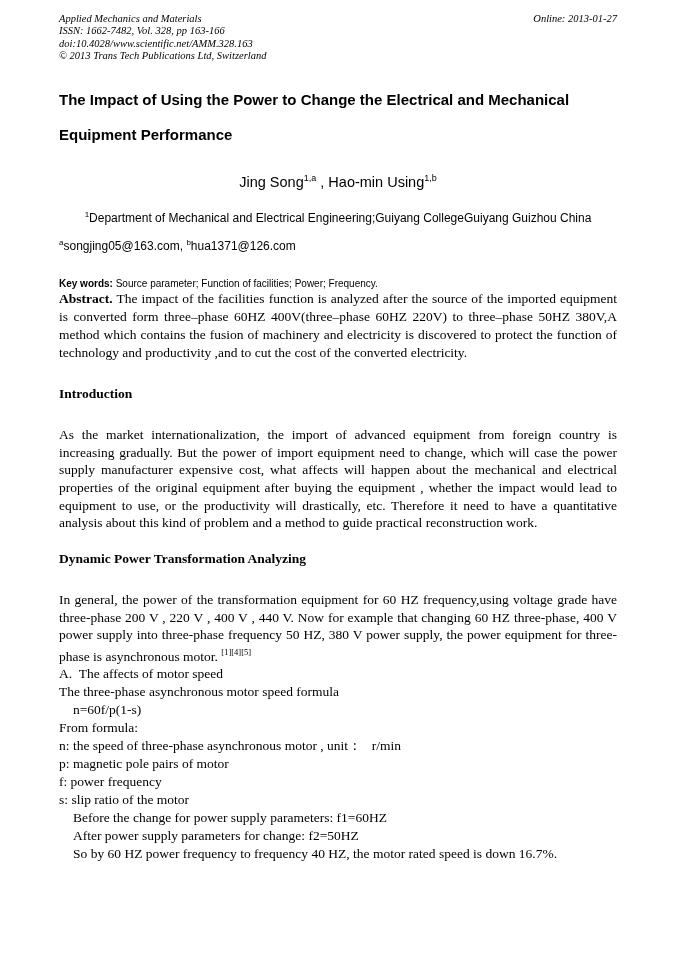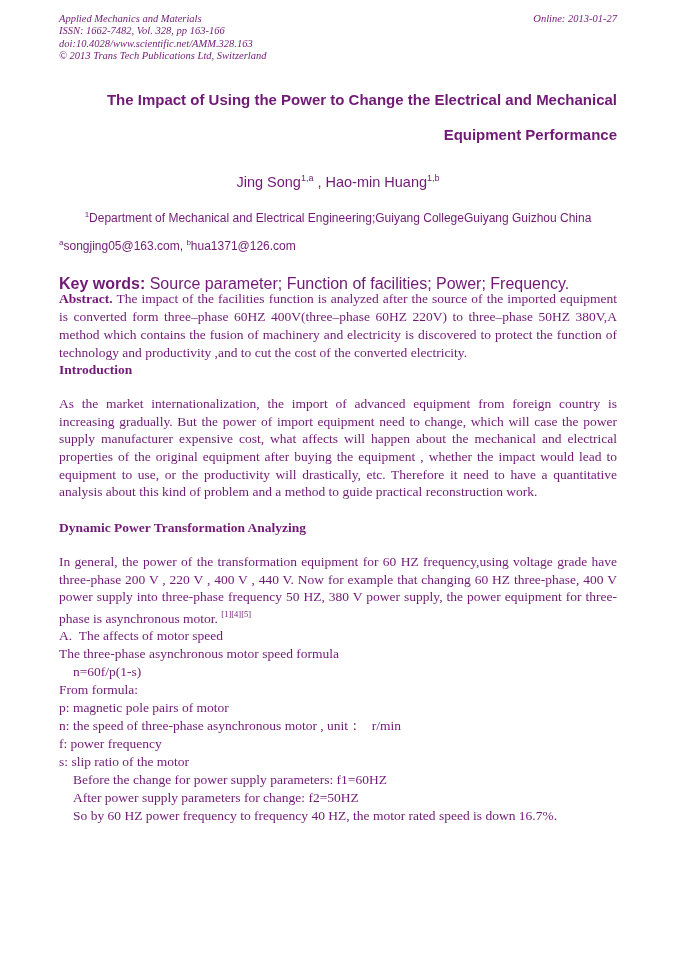--- a/index.html
+++ b/index.html
@@ -1,38 +1,38 @@
 <!DOCTYPE html>
 <html><head>
 <meta charset="utf-8">
 <style>
   * { margin: 0; padding: 0; box-sizing: border-box; }
   html, body { background: #ffffff; }
   .page {
     width: 678px;
     height: 959px;
     background: #ffffff;
-    color: #701a75;
+    color: #000000;
     position: relative;
     padding: 13px 61px 0 59px;
     overflow: hidden;
   }
   
   .journal-header {
     display: flex;
     justify-content: space-between;
     align-items: flex-start;
     font: italic 10.5px/12.4px "Liberation Serif", serif;
   }
   .jh-left div { white-space: nowrap; }
   .jh-right { white-space: nowrap; text-align: right; }
   
   .title-block {
     margin-top: 29px;
-    text-align: right;
+    text-align: left;
     font-family: "Liberation Sans", sans-serif;
     font-weight: bold;
     font-size: 15px;
   }
   .title-line { line-height: 15px; }
   .title-line2 { margin-top: 20px; }
   
   .authors {
     margin-top: 28px;
     text-align: center;
@@ -53,42 +53,42 @@
     margin-top: 11px;
     font-family: "Liberation Sans", sans-serif;
     font-size: 12px;
     line-height: 13px;
   }
   .affiliation sup, .emails sup { font-size: 8px; }
   
   .keywords {
     margin-top: 24px;
     font-family: "Liberation Sans", sans-serif;
-    font-size: 16px;
+    font-size: 10px;
     line-height: 13px;
   }
   .keywords .kw-label { font-weight: bold; }
   
   .abstract {
     font-family: "Liberation Serif", serif;
     font-size: 13.5px;
     line-height: 17.7px;
     text-align: justify;
   }
   .abstract .abs-label { font-weight: bold; }
   .section-heading {
     font-family: "Liberation Serif", serif;
     font-weight: bold;
     font-size: 13.5px;
     line-height: 17.7px;
   }
-  .sh-intro { }
+  .sh-intro { margin-top: 24px; }
   .sh-dynamic { margin-top: 18px; }
   .body-par {
-    margin-top: 16px;
+    margin-top: 23px;
     font-family: "Liberation Serif", serif;
     font-size: 13.5px;
     line-height: 17.7px;
     text-align: justify;
   }
   .cite-sup { font-size: 8.5px; }
   
   .lines {
     font-family: "Liberation Serif", serif;
     font-size: 13.5px;
@@ -110,43 +110,43 @@
       <div>© 2013 Trans Tech Publications Ltd, Switzerland</div>
     </div>
     <div class="jh-right">Online: 2013-01-27</div>
   </div>
 
   <div class="title-block">
     <div class="title-line">The Impact of Using the Power to Change the Electrical and Mechanical</div>
     <div class="title-line title-line2">Equipment Performance</div>
   </div>
 
-  <div class="authors"><span>Jing Song</span><sup>1,a</sup><span> , </span><span>Hao-min Huang</span><sup>1,b</sup></div>
+  <div class="authors"><span>Jing Song</span><sup>1,a</sup><span> , </span><span>Hao-min Using</span><sup>1,b</sup></div>
 
   <div class="affiliation"><sup>1</sup><span>Department of Mechanical and Electrical Engineering;Guiyang CollegeGuiyang Guizhou China</span></div>
 
   <div class="emails"><sup>a</sup><span>songjing05@163.com</span><span>, </span><sup>b</sup><span>hua1371@126.com</span></div>
 
   <div class="keywords"><span class="kw-label">Key words:</span><span> Source parameter; Function of facilities; Power; Frequency.</span></div>
 
   <p class="abstract"><span class="abs-label">Abstract.</span><span> The impact of the facilities function is analyzed after the source of the imported equipment is converted form three–phase 60HZ 400V(three–phase 60HZ 220V) to three–phase 50HZ 380V,A method which contains the fusion of machinery and electricity is discovered to protect the function of technology and productivity ,and to cut the cost of the converted electricity.</span></p>
 
   <h2 class="section-heading sh-intro">Introduction</h2>
   <p class="body-par">As the market internationalization, the import of advanced equipment from foreign country is increasing gradually. But the power of import equipment  need to change, which will case the power supply manufacturer expensive cost, what affects will happen about  the mechanical and electrical properties of the original equipment after buying  the equipment , whether the impact would lead to equipment to use, or the productivity will drastically, etc. Therefore it need to have a quantitative analysis about this kind of problem and a method to guide practical reconstruction work.</p>
 
   <h2 class="section-heading sh-dynamic">Dynamic Power Transformation Analyzing</h2>
   <p class="body-par"><span>In general, the power of the transformation equipment for 60 HZ frequency,using voltage grade have three-phase 200 V , 220 V , 400 V , 440 V. Now for example that changing 60 HZ three-phase, 400 V power supply into three-phase frequency 50 HZ, 380 V power supply, the power equipment for three-phase is asynchronous motor. </span><sup class="cite-sup">[1][4][5]</sup></p>
 
   <div class="lines">
     <div class="line">A.  The affects of motor speed</div>
     <div class="line">The three-phase asynchronous motor speed formula</div>
     <div class="line indent">n=60f/p(1-s)</div>
     <div class="line">From formula:</div>
+    <div class="line">n: the speed of three-phase asynchronous motor , unit：   r/min</div>
     <div class="line">p: magnetic pole pairs of motor</div>
-    <div class="line">n: the speed of three-phase asynchronous motor , unit：   r/min</div>
     <div class="line">f: power frequency</div>
     <div class="line">s: slip ratio of the motor</div>
     <div class="line indent">Before the change for power supply parameters: f1=60HZ</div>
     <div class="line indent">After power supply parameters for change: f2=50HZ</div>
     <div class="line indent">So by 60 HZ power frequency to frequency 40 HZ, the motor rated speed is down 16.7%.</div>
   </div>
 
 </div>
 
 </body></html>

